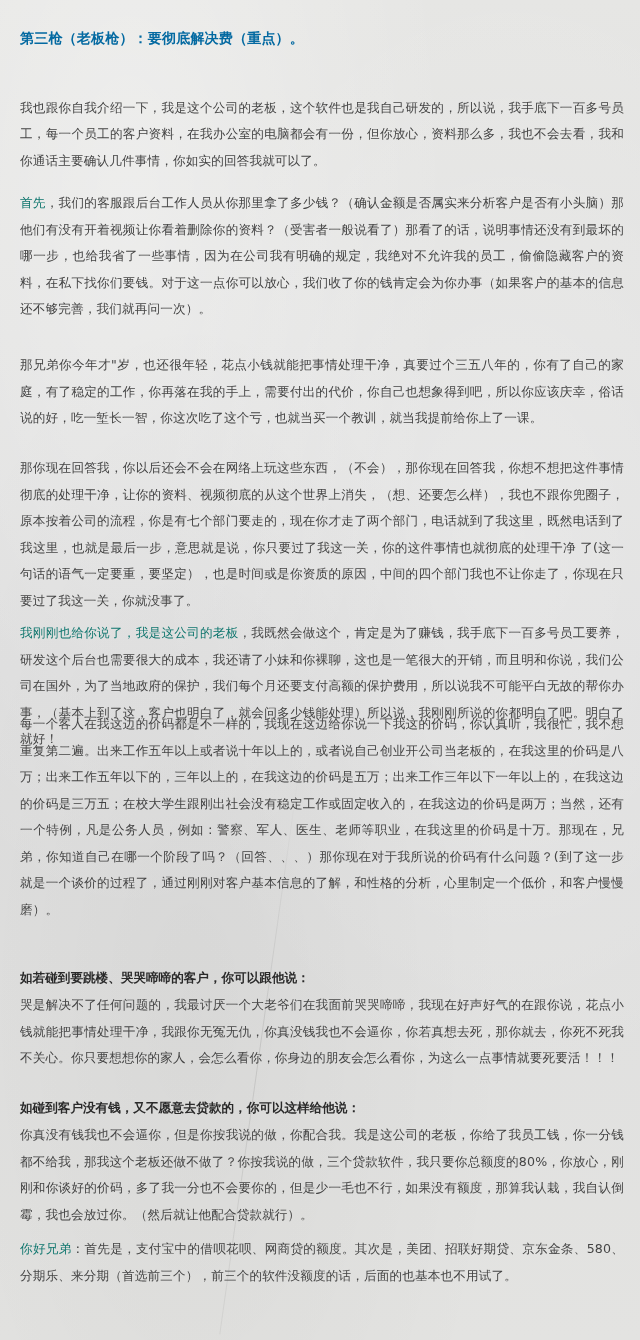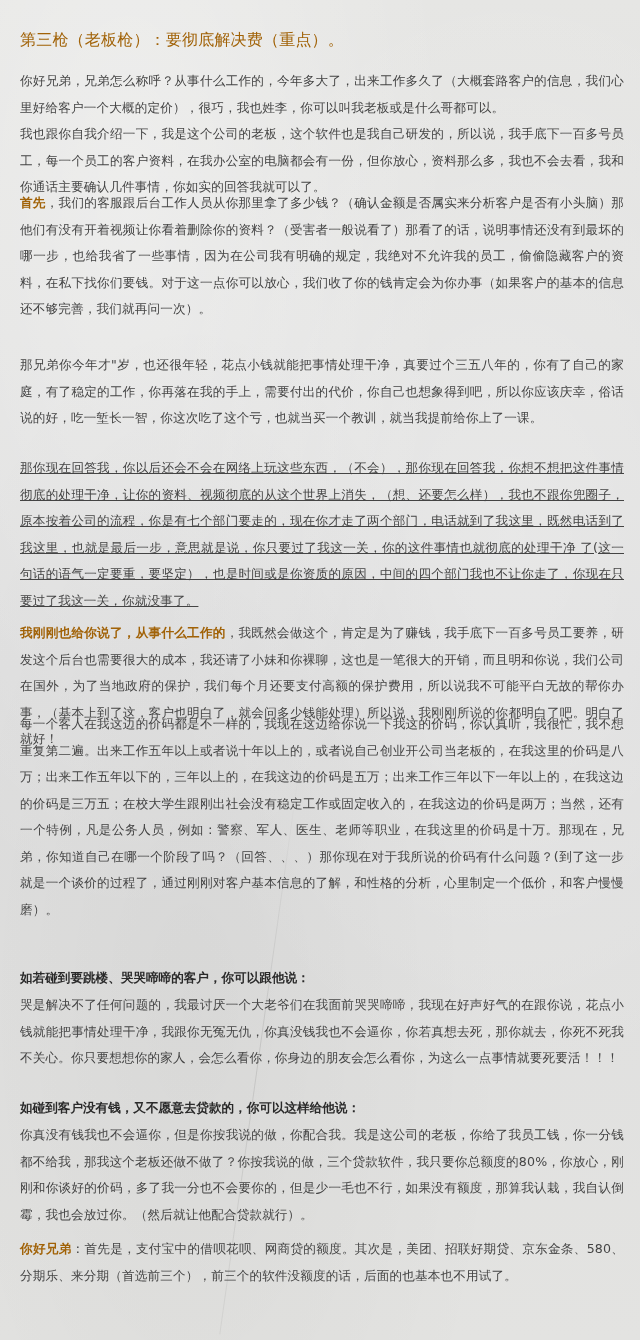--- a/index.html
+++ b/index.html
@@ -30,77 +30,77 @@
   .page {
     position: absolute;
     left: 20px;
     top: 0;
     width: 604px;
   }
   .title {
     position: absolute;
     top: 30px;
     left: 0;
-    font-size: 16px;
-    font-weight: normal;
-    color: #a16207;
+    font-size: 14px;
+    font-weight: bold;
+    color: #0369a1;
     white-space: nowrap;
     letter-spacing: 0.2px;
   }
   .para {
     position: absolute;
     left: 0;
     width: 604px;
     font-size: 12.6px;
     line-height: 26.5px;
     color: #444;
     text-align: justify;
     letter-spacing: 0.15px;
   }
   .para b, .para .lead {
-    font-weight: bold;
-    color: #a16207;
+    font-weight: normal;
+    color: #0f766e;
   }
   .heading {
     position: absolute;
     left: 0;
     font-size: 12.6px;
     font-weight: bold;
     color: #2a2a2a;
     line-height: 26.5px;
   }
 </style>
 </head>
 <body>
 
 <div class="crease"></div>
 
 <div class="page">
 
   <div class="title">第三枪（老板枪）：要彻底解决费（重点）。</div>
 
   <div class="para" style="top:68px;">
-    <span>你好兄弟，兄弟怎么称呼？从事什么工作的，今年多大了，出来工作多久了（大概套路客户的信息，我们心里好给客户一个大概的定价），很巧，我也姓李，你可以叫我老板或是什么哥都可以。</span><br>
+    <br>
     <span>我也跟你自我介绍一下，我是这个公司的老板，这个软件也是我自己研发的，所以说，我手底下一百多号员工，每一个员工的客户资料，在我办公室的电脑都会有一份，但你放心，资料那么多，我也不会去看，我和你通话主要确认几件事情，你如实的回答我就可以了。</span>
   </div>
 
   <div class="para" style="top:190px;">
     <span class="lead">首先</span><span>，我们的客服跟后台工作人员从你那里拿了多少钱？（确认金额是否属实来分析客户是否有小头脑）那他们有没有开着视频让你看着删除你的资料？（受害者一般说看了）那看了的话，说明事情还没有到最坏的哪一步，也给我省了一些事情，因为在公司我有明确的规定，我绝对不允许我的员工，偷偷隐藏客户的资料，在私下找你们要钱。对于这一点你可以放心，我们收了你的钱肯定会为你办事（如果客户的基本的信息还不够完善，我们就再问一次）。</span>
   </div>
 
   <div class="para" style="top:352px;">
     <span>那兄弟你今年才"岁，也还很年轻，花点小钱就能把事情处理干净，真要过个三五八年的，你有了自己的家庭，有了稳定的工作，你再落在我的手上，需要付出的代价，你自己也想象得到吧，所以你应该庆幸，俗话说的好，吃一堑长一智，你这次吃了这个亏，也就当买一个教训，就当我提前给你上了一课。</span>
   </div>
 
-  <div class="para" style="top:455px;text-decoration:underline;">
+  <div class="para" style="top:455px;">
     <span>那你现在回答我，你以后还会不会在网络上玩这些东西，（不会），那你现在回答我，你想不想把这件事情彻底的处理干净，让你的资料、视频彻底的从这个世界上消失，（想、还要怎么样），我也不跟你兜圈子，原本按着公司的流程，你是有七个部门要走的，现在你才走了两个部门，电话就到了我这里，既然电话到了我这里，也就是最后一步，意思就是说，你只要过了我这一关，你的这件事情也就彻底的处理干净 了(这一句话的语气一定要重，要坚定），也是时间或是你资质的原因，中间的四个部门我也不让你走了，你现在只要过了我这一关，你就没事了。</span>
   </div>
 
   <div class="para" style="top:620px;">
-    <span class="lead">我刚刚也给你说了，从事什么工作的</span><span>，我既然会做这个，肯定是为了赚钱，我手底下一百多号员工要养，研发这个后台也需要很大的成本，我还请了小妹和你裸聊，这也是一笔很大的开销，而且明和你说，我们公司在国外，为了当地政府的保护，我们每个月还要支付高额的保护费用，所以说我不可能平白无故的帮你办事，（基本上到了这，客户也明白了，就会问多少钱能处理）所以说，我刚刚所说的你都明白了吧。明白了就好！</span>
+    <span class="lead">我刚刚也给你说了，我是这公司的老板</span><span>，我既然会做这个，肯定是为了赚钱，我手底下一百多号员工要养，研发这个后台也需要很大的成本，我还请了小妹和你裸聊，这也是一笔很大的开销，而且明和你说，我们公司在国外，为了当地政府的保护，我们每个月还要支付高额的保护费用，所以说我不可能平白无故的帮你办事，（基本上到了这，客户也明白了，就会问多少钱能处理）所以说，我刚刚所说的你都明白了吧。明白了就好！</span>
   </div>
 
   <div class="para" style="top:711px;">
     <span>每一个客人在我这边的价码都是不一样的，我现在这边给你说一下我这的价码，你认真听，我很忙，我不想重复第二遍。出来工作五年以上或者说十年以上的，或者说自己创业开公司当老板的，在我这里的价码是八万；出来工作五年以下的，三年以上的，在我这边的价码是五万；出来工作三年以下一年以上的，在我这边的价码是三万五；在校大学生跟刚出社会没有稳定工作或固定收入的，在我这边的价码是两万；当然，还有一个特例，凡是公务人员，例如：警察、军人、医生、老师等职业，在我这里的价码是十万。那现在，兄弟，你知道自己在哪一个阶段了吗？（回答、、、）那你现在对于我所说的价码有什么问题？(到了这一步就是一个谈价的过程了，通过刚刚对客户基本信息的了解，和性格的分析，心里制定一个低价，和客户慢慢磨）。</span>
   </div>
 
   <div class="heading" style="top:965px;">如若碰到要跳楼、哭哭啼啼的客户，你可以跟他说：</div>
   <div class="para" style="top:992px;">
     <span>哭是解决不了任何问题的，我最讨厌一个大老爷们在我面前哭哭啼啼，我现在好声好气的在跟你说，花点小钱就能把事情处理干净，我跟你无冤无仇，你真没钱我也不会逼你，你若真想去死，那你就去，你死不死我不关心。你只要想想你的家人，会怎么看你，你身边的朋友会怎么看你，为这么一点事情就要死要活！！！</span>
   </div>

